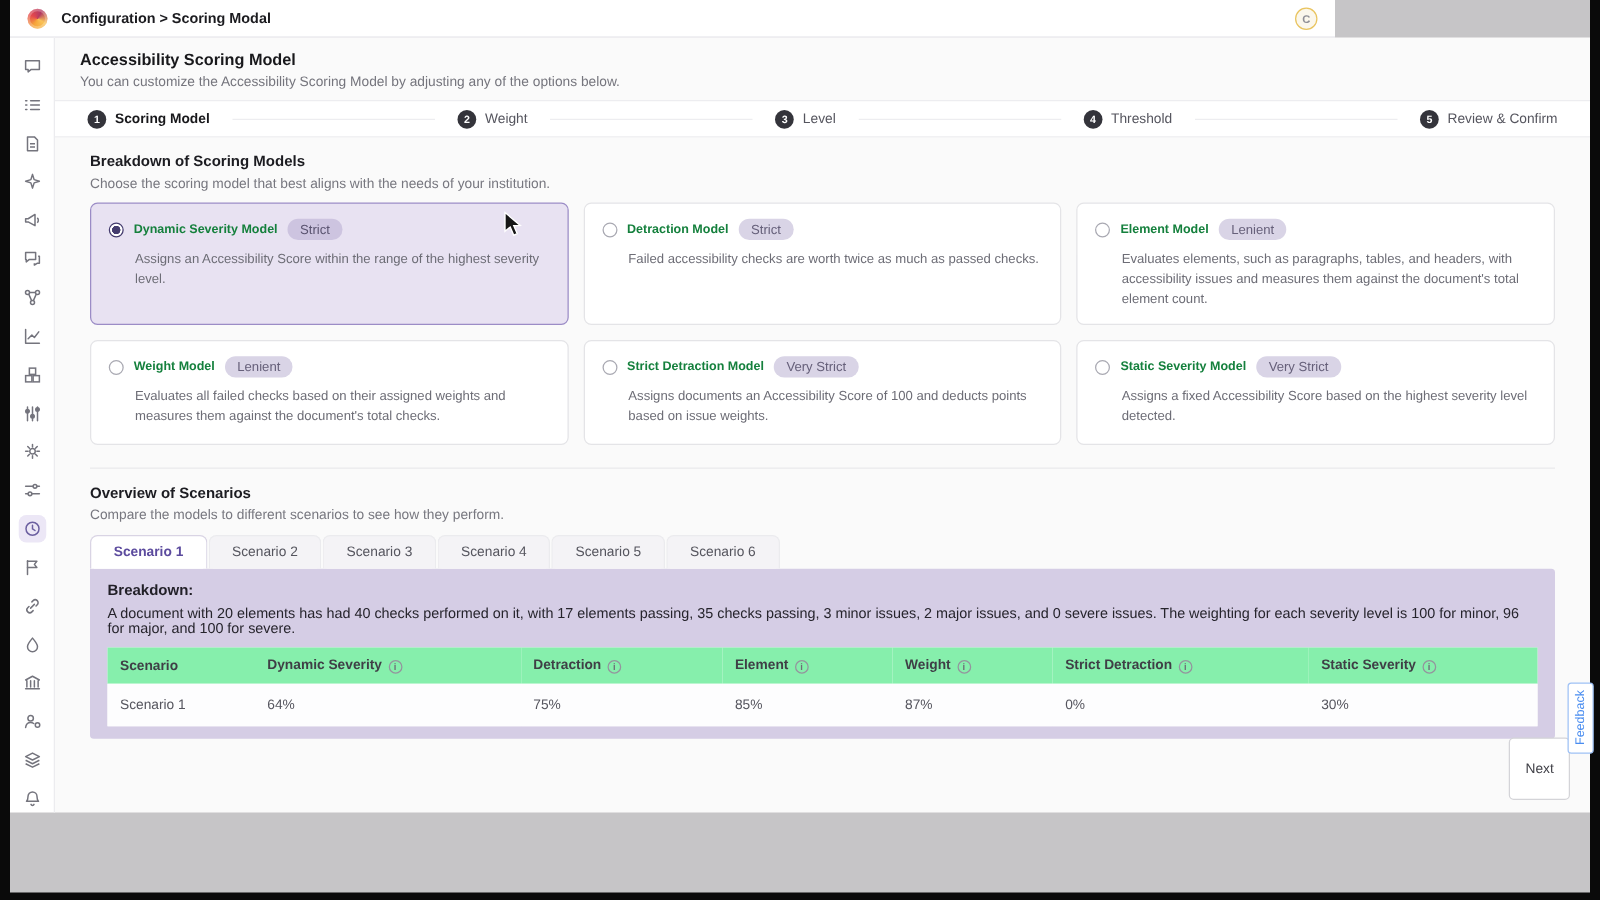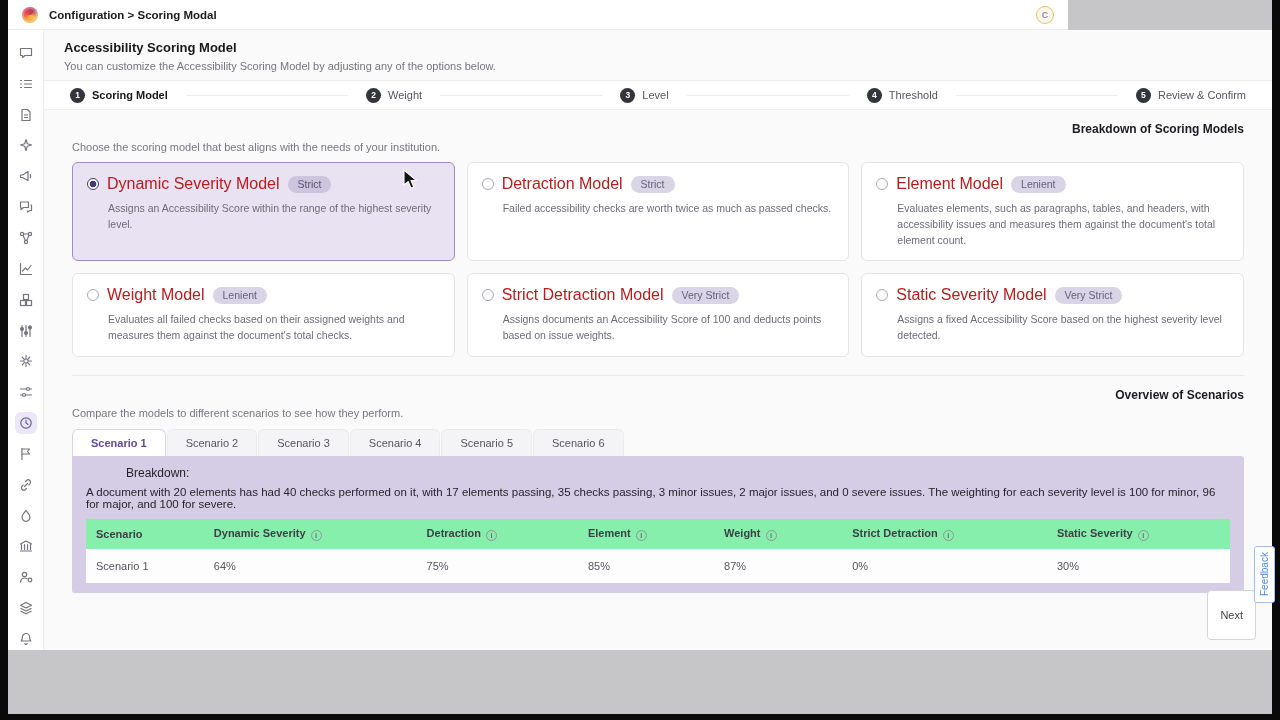--- a/index.html
+++ b/index.html
@@ -29,44 +29,44 @@
   
   .stepper { height:30px; background:#ffffff; border-top:1px solid #ededf0; border-bottom:1px solid #ededf0; display:flex; align-items:center; padding:0 26px; }
   .step { display:flex; align-items:center; gap:7px; white-space:nowrap; cursor:pointer; }
   .step-circle { width:15px; height:15px; border-radius:50%; background:#34343b; color:#ffffff; font-size:8.5px; font-weight:700; display:flex; align-items:center; justify-content:center; }
   .step-label { font-size:11px; color:#55555e; }
   .step.active .step-label { font-weight:700; color:#18181b; }
   .step-line { flex:1; height:1px; background:#ededf0; margin:0 18px; }
 
   
   .section { padding:12px 28px 0; }
-  .sec-title { font-size:12px; font-weight:700; color:#1c1c21;text-align:right; }
+  .sec-title { font-size:12px; font-weight:700; color:#1c1c21; }
   .sec-sub { margin-top:5px; font-size:11px; color:#77777f; }
 
   .cards { margin-top:9px; display:grid; grid-template-columns:repeat(3,1fr); gap:12px; }
   .card { background:#ffffff; border:1px solid #e4e4e7; border-radius:6px; padding:12px 14px; min-height:84px; cursor:pointer; position:relative; }
   .card.selected { background:#e8e2f2; border-color:#9b8cc6; }
   .card-top { display:flex; align-items:center; gap:8px; }
   .radio { width:12px; height:12px; border-radius:50%; border:1.5px solid #a9a9b2; background:#fff; flex:0 0 auto; }
   .radio.checked { border-color:#443c6e; background:radial-gradient(circle, #443c6e 0 3.2px, #ffffff 3.6px); }
-  .card-title { font-size:16px; font-weight:400; color:#b91c1c; }
+  .card-title { font-size:10px; font-weight:700; color:#15803d; }
   .badge { background:#d9d4e6; color:#66607a; font-size:10.5px; padding:2.5px 10px; border-radius:999px; white-space:nowrap; }
   .card.selected .badge { background:#cdc4e0; color:#5a5370; }
   .card-desc { margin:8px 0 0 21px; font-size:10.5px; color:#6d6d76; line-height:1.5; max-width:330px; }
 
   .divider { margin:18px 28px 0; border-top:1px solid #e9e9ec; }
 
   
   .tabs { margin-top:10px; display:flex; align-items:flex-end; }
   .tab { padding:7px 18px; font-size:11px; color:#55555e; background:#f4f3f6; border:1px solid #ebebee; border-bottom:none; border-radius:6px 6px 0 0; margin-right:1px; cursor:pointer; }
   .tab.active { background:#ffffff; border-color:#d9d4e4; color:#5c4b9e; font-weight:700; }
 
   
   .panel { background:#d5cde5; border-radius:0 3px 3px 3px; padding:10px 14px 10px; }
-  .panel-label { font-size:12px; font-weight:400; color:#211f27;margin-left:40px; }
+  .panel-label { font-size:12px; font-weight:700; color:#211f27; }
   .panel-text { margin-top:6px; font-size:11.5px; color:#26242c; }
   .sc-table { margin-top:9px; width:100%; border-collapse:collapse; table-layout:fixed; background:#fdfdfe; }
   .sc-table th { background:#86efac; font-size:11px; font-weight:700; color:#3f3f46; text-align:left; padding:8px 10px; }
   .sc-table td { font-size:11px; color:#55555e; text-align:left; padding:11px 10px; background:#fdfdfe; }
   .info-i { display:inline-flex; width:11px; height:11px; border:1px solid #94949d; border-radius:50%; color:#6d6d76; font-size:7.5px; align-items:center; justify-content:center; margin-left:5px; vertical-align:-1px; font-style:normal; cursor:pointer; }
 
   .next-btn { position:absolute; right:16px; bottom:10px; background:#ffffff; border:1px solid #d4d4d8; border-radius:4px; padding:18px 12px; font-size:11px; color:#3f3f46; cursor:pointer; }
 
   
   .feedback { position:absolute; left:1254px; top:546px; width:21px; height:57px; background:#ffffff; border:1px solid #9ec1f5; border-radius:3px; color:#4a8df0; font-size:10px; display:flex; align-items:center; justify-content:center; writing-mode:vertical-rl; transform:rotate(180deg); cursor:pointer; z-index:9; }

